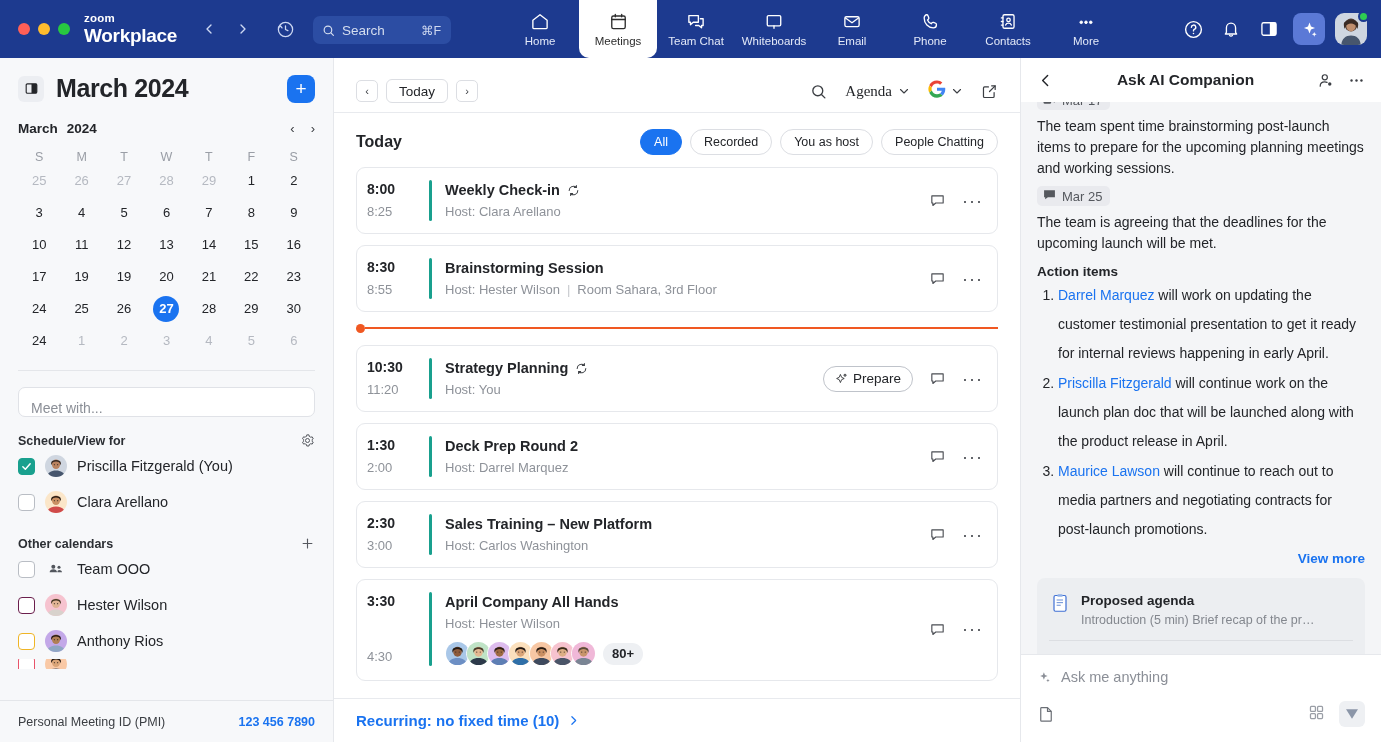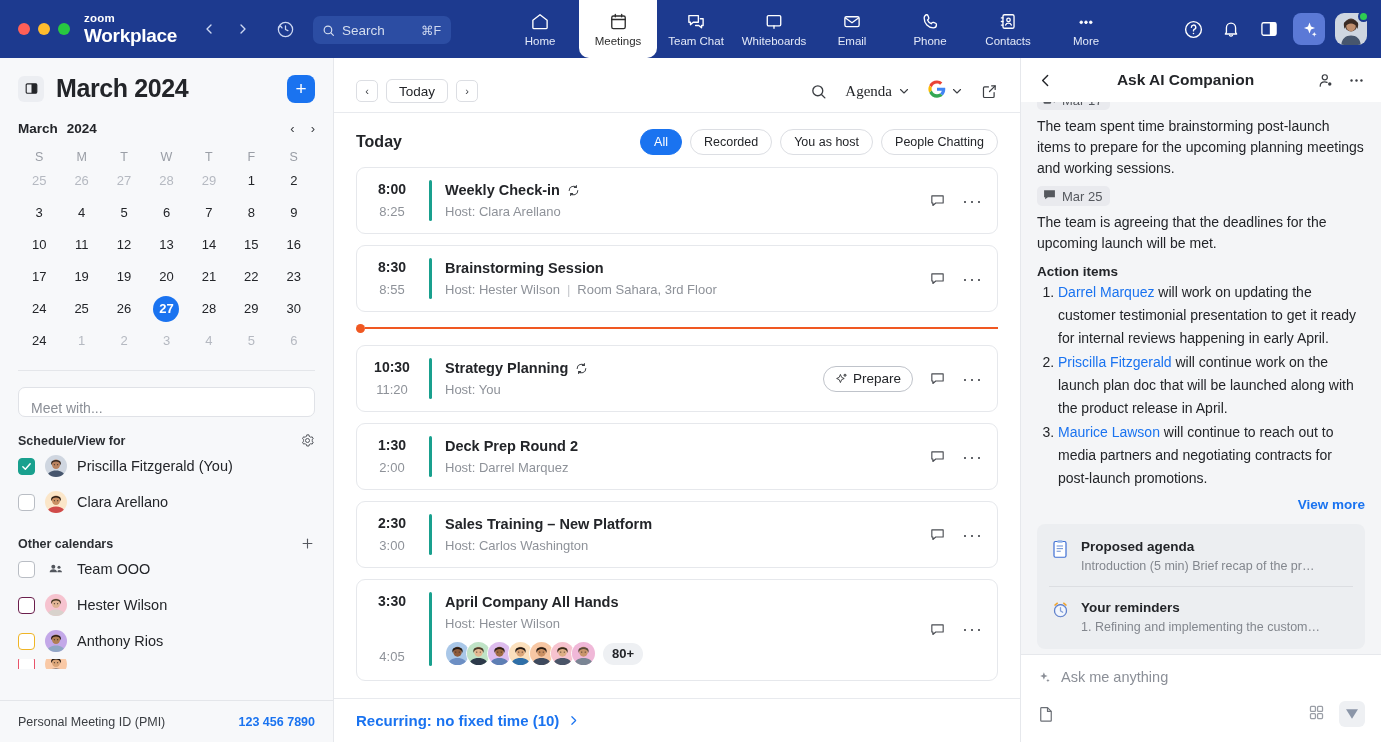--- a/index.html
+++ b/index.html
@@ -157,21 +157,21 @@
   .dayhead .d { font-size:16px; font-weight:700; color:#232529;}
   .chips { margin-left:auto; display:flex; gap:8px;}
   .chip { height:26px; padding: 0 13px; border-radius:13px; border:1px solid #dcdee3; font-size:12.5px; color:#232529; display:flex;align-items:center; cursor:pointer; background:#fff;}
   .chip.on { background:#1a73f0; border-color:#1a73f0; color:#fff;}
 
   .card {
     border:1px solid #e6e8ec; border-radius:9px; background:#fff;
     display:flex; align-items:stretch; padding: 12px 14px 12px 10px;
     margin-bottom: 11px; position:relative; cursor:pointer;
   }
-  .card .times { width: 62px; flex:0 0 62px; text-align:center; padding-right:12px; display:flex; flex-direction:column; justify-content:space-between;}
+  .card .times { width: 62px; flex:0 0 62px; text-align:left; padding-right:12px; display:flex; flex-direction:column; justify-content:space-between;}
   .card .t1 { font-size:14px; font-weight:700; color:#232529; line-height:19px;}
   .card .t2 { font-size:13px; color:#8e9299; line-height:18px;}
   .card .bar { width:3px; border-radius:2px; background:#19a08e; flex:0 0 3px;}
   .card .info { flex:1; padding-left:13px; min-width:0;}
   .card .ttl { font-size:14.5px; font-weight:700; color:#232529; display:flex; align-items:center; gap:7px; line-height:20px;}
   .card .sub { font-size:13px; color:#8e9299; margin-top:3px; line-height:18px;}
   .card .acts { display:flex; align-items:center; gap:16px; padding-left:10px;}
   .card .acts .ia { color:#4a4d53; cursor:pointer; display:flex; align-items:center;}
   .dots { font-size:18px; color:#4a4d53; letter-spacing:1px; line-height:10px; cursor:pointer;}
   .prepare {
@@ -198,21 +198,21 @@
   .aihead .ttl { flex:1; text-align:center; font-size:15.5px; font-weight:700; color:#232529;}
   .aihead .ha { display:flex; gap:14px; align-items:center; color:#3b3e43;}
   .aihead .ha span { cursor:pointer; display:flex; align-items:center;}
 
   .aibody { flex:1; overflow:hidden; padding: 0 16px; position:relative;}
   .tagrow { display:flex; align-items:center; margin: 7px 0 6px 0;}
   .tag { background:#e9eaee; border-radius:5px; height:20px; padding:0 8px 0 6px; display:flex; align-items:center; gap:6px; font-size:13px; color:#55585e;}
   .aitext { font-size:14px; color:#232529; line-height:21px; }
   .aih3 { font-size:13.5px; font-weight:700; color:#232529; margin-top:10px; }
   .ailist { margin: 2px 0 0 0; padding-left: 21px; }
-  .ailist li { font-size:14px; color:#232529; line-height:23px; margin-bottom:1px;}
+  .ailist li { font-size:14px; color:#232529; line-height:29px; margin-bottom:1px;}
   .ailist li::marker { color:#232529; }
   .lk2 { color:#1a73f0; }
   .viewmore { text-align:right; font-size:13.5px; color:#1a73f0; font-weight:600; margin-top:7px; cursor:pointer;}
 
   .aicard { background:#eceef1; border-radius:8px; margin-top:12px; padding: 10px 12px;}
   .aicard .ri { display:flex; gap:10px; padding: 3px 0;}
   .aicard .ri .ci { width:22px; flex:0 0 22px; display:flex; align-items:flex-start; justify-content:center; padding-top:2px;}
   .aicard .ri .h { font-size:13.5px; font-weight:700; color:#232529; line-height:18px;}
   .aicard .ri .s { font-size:12.5px; color:#83878e; line-height:17px; margin-top:2px; white-space:nowrap; overflow:hidden; text-overflow:ellipsis; max-width:240px;}
   .aicsep { height:1px; background:#dcdee2; margin:8px 0;}
@@ -777,21 +777,21 @@
                   <svg width="17" height="17" viewBox="0 0 24 24" fill="none" stroke="#4a4d53" stroke-width="1.6" stroke-linejoin="round">
                     <path d="M4 5.5h16v10H9.5L5.5 19v-3.5H4z"></path>
                   </svg>
                 </span>
                 <span class="dots">···</span>
               </div>
             </div>
             <div class="card" style="padding-bottom: 14px;">
               <div class="times">
                 <span class="t1">3:30</span>
-                <span class="t2">4:05</span>
+                <span class="t2">4:30</span>
               </div>
               <div class="bar"></div>
               <div class="info">
                 <div class="ttl">
                   <span>April Company All Hands</span>
                 </div>
                 <div class="sub">Host: Hester Wilson</div>
                 <div class="avstack">
                   <span class="a">
                     <svg class="avimg" viewBox="0 0 40 40">

